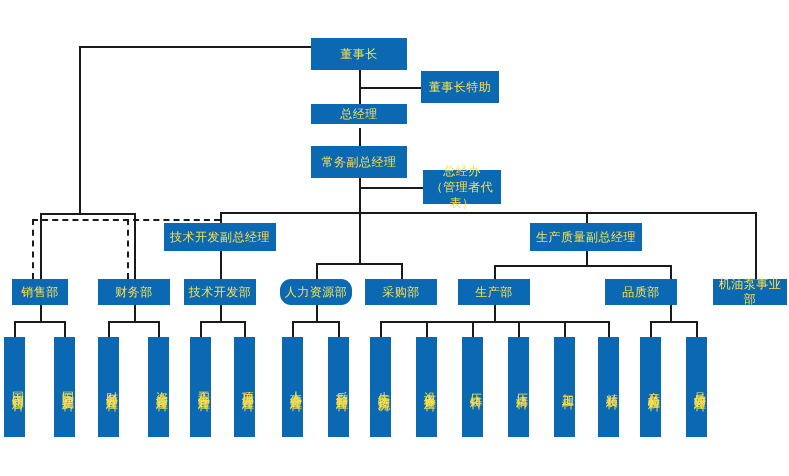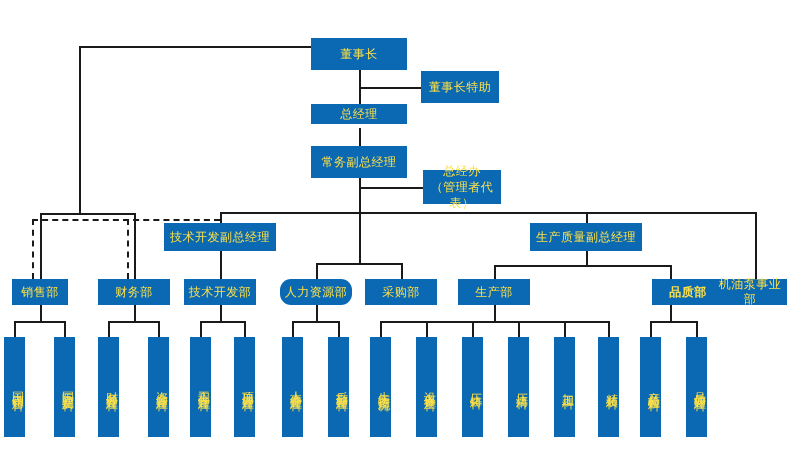--- a/index.html
+++ b/index.html
@@ -162,21 +162,21 @@
   <div class="node" style="left:98px;top:279px;width:72px;height:26px;">财务部</div>
 
   <div class="node" style="left:184px;top:279px;width:72px;height:26px;">技术开发部</div>
 
   <div class="node" style="left:280px;top:279px;width:72px;height:26px;border-radius:11px;">人力资源部</div>
 
   <div class="node" style="left:365px;top:279px;width:72px;height:26px;">采购部</div>
 
   <div class="node" style="left:458px;top:279px;width:72px;height:26px;">生产部</div>
 
-  <div class="node" style="left:652px;top:279px;width:72px;height:26px;font-weight:bold;">品质部</div>
+  <div class="node" style="left:605px;top:279px;width:72px;height:26px;">品质部</div>
 
   <div class="node" style="left:713px;top:279px;width:74px;height:26px;">机油泵事业部</div>
 
   <div class="node vert" style="left:4px;top:337px;width:21px;height:100px;">国内销售科</div>
   <div class="node vert" style="left:54px;top:337px;width:21px;height:100px;">国际贸易科</div>
 
   <div class="node vert" style="left:98px;top:337px;width:21px;height:100px;">财务管理科</div>
   <div class="node vert" style="left:148px;top:337px;width:21px;height:100px;">资金管理科</div>
 
   <div class="node vert" style="left:190px;top:337px;width:21px;height:100px;">工程管理科</div>

